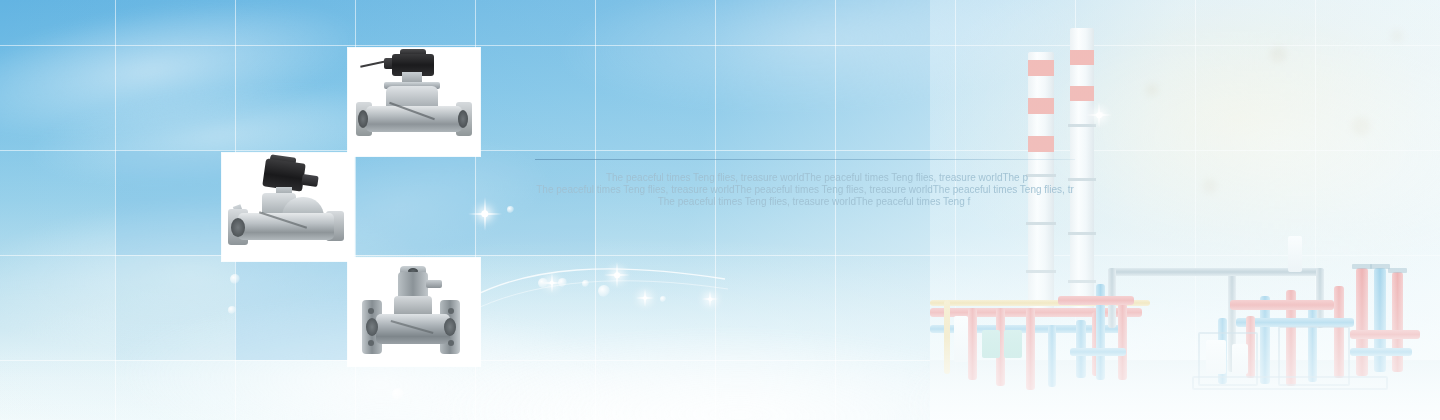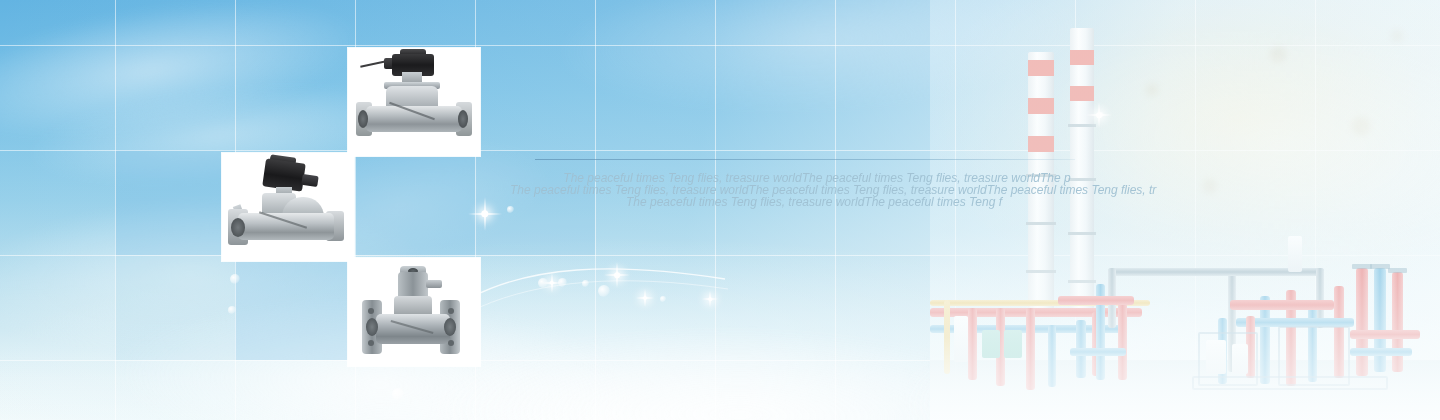--- a/index.html
+++ b/index.html
@@ -224,22 +224,22 @@
     background:linear-gradient(90deg, rgba(90,140,175,.65), rgba(110,160,190,.5) 70%, rgba(140,180,205,.15));
   }
   .subhead {
     font-size:27px; line-height:32px; font-weight:700;
     color:#2569a4; letter-spacing:.5px; white-space:nowrap;
     text-shadow:0 1px 1px rgba(255,255,255,.6);
     padding-left:10px;
   }
   .blurb { margin-top:12px; text-align:center; width:600px; padding-left:10px; }
   .blurb p {
-    font-size:12px; line-height:12px; color:#9fc0d2;
-    white-space:nowrap; font-weight:400; opacity:.92;font-style:italic;
+    font-size:10px; line-height:12px; color:#9fc0d2;
+    white-space:nowrap; font-weight:400; opacity:.92;
   }
   .blurb p.l1 { padding-left:24px; }
   .blurb p.l2 { padding-left:0; }
   .blurb p.l3 { padding-left:18px; }
 </style>
 </head>
 <body>
 
 <div class="banner">
 

